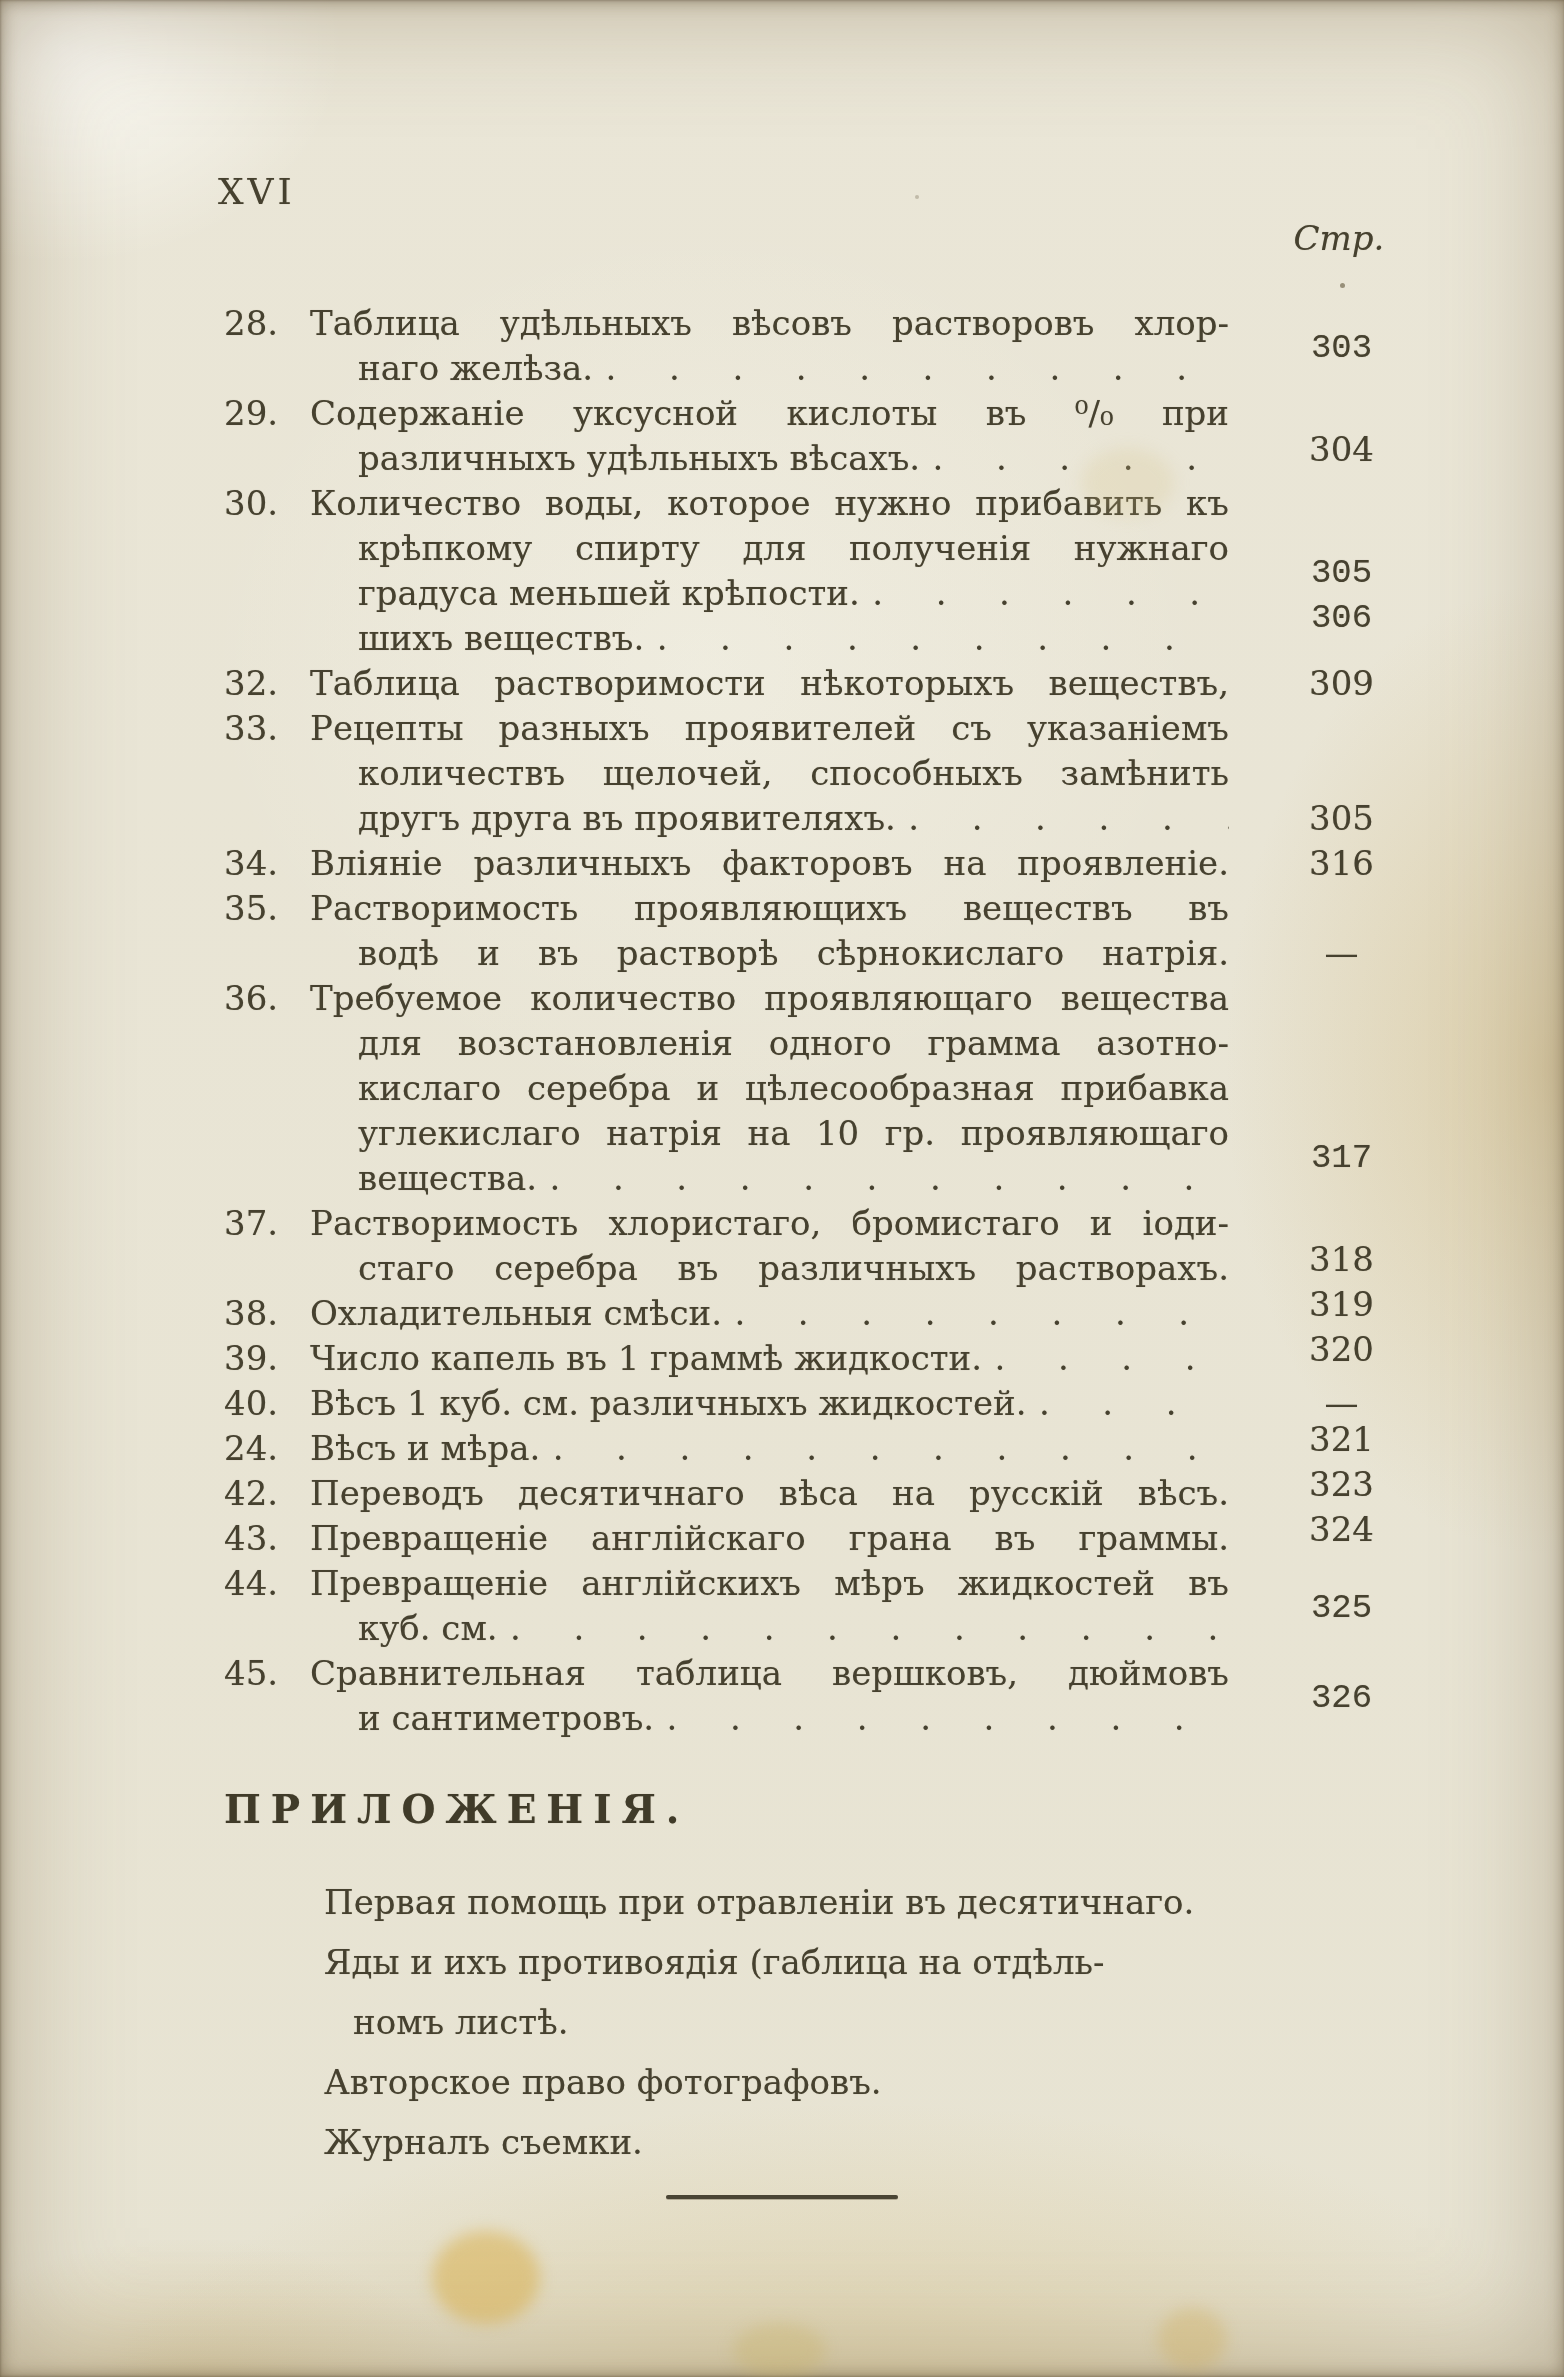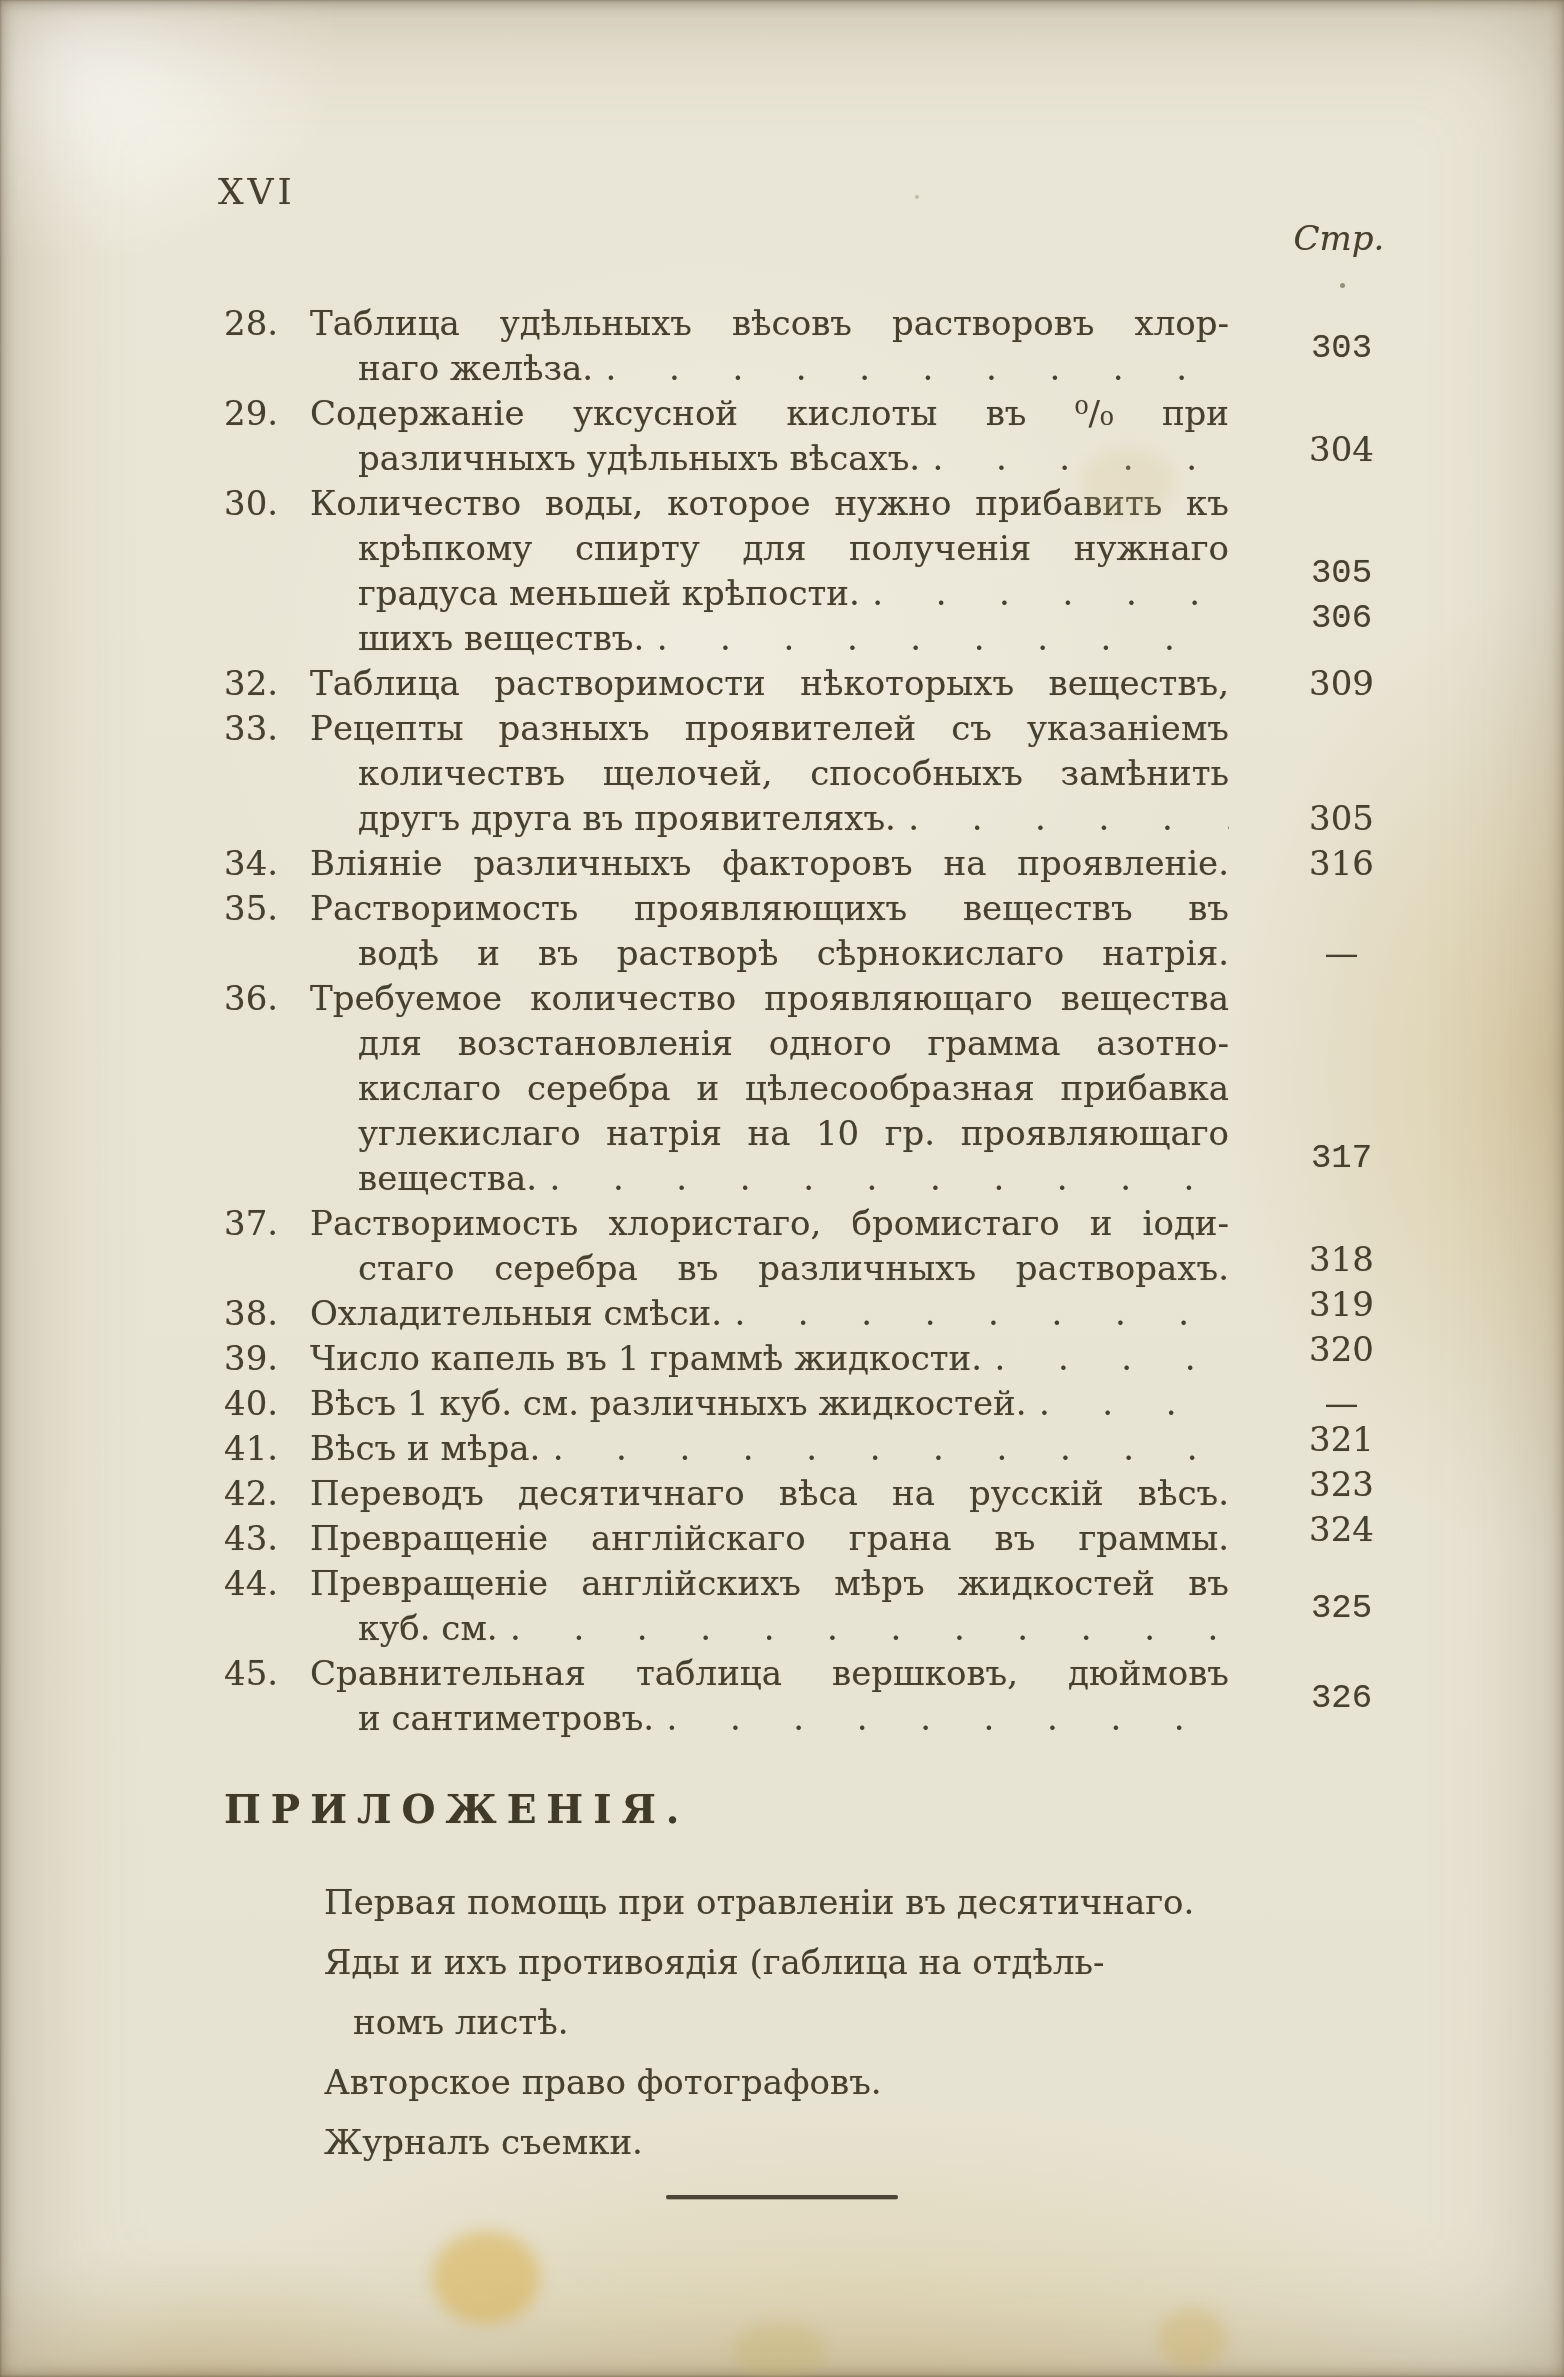--- a/index.html
+++ b/index.html
@@ -212,21 +212,21 @@
       </div>
     <div class="row">
         <span class="num">40.</span>
         <div class="body">
           <span class="txt">Вѣсъ 1 куб. см. различныхъ жидкостей.</span>
           <span class="leader">. . .</span>
         </div>
         <span class="pg">—</span>
       </div>
     <div class="row">
-        <span class="num">41.</span>
+        <span class="num">24.</span>
         <div class="body">
           <span class="txt">Вѣсъ и мѣра.</span>
           <span class="leader">. . . . . . . . . . . . .</span>
         </div>
         <span class="pg us">321</span>
       </div>
 
     <div class="row j">
         <span class="num">42.</span>
         <div class="body"><span class="txt">Переводъ десятичнаго вѣса на русскій вѣсъ.</span></div>

